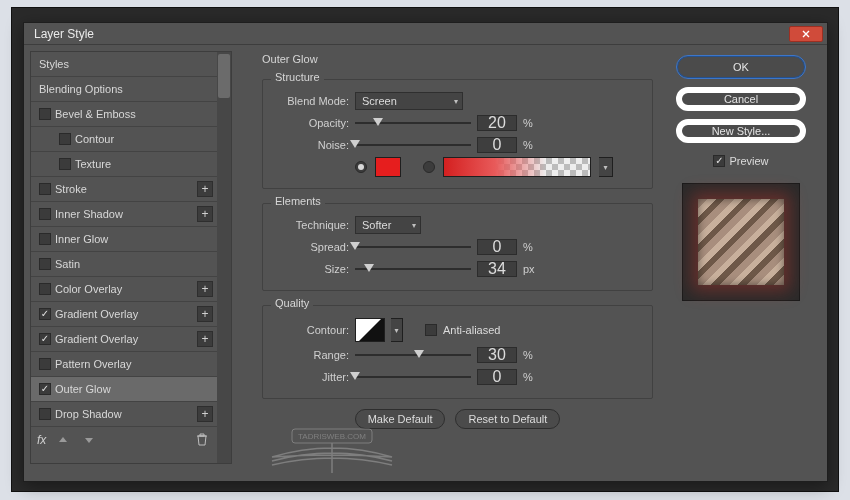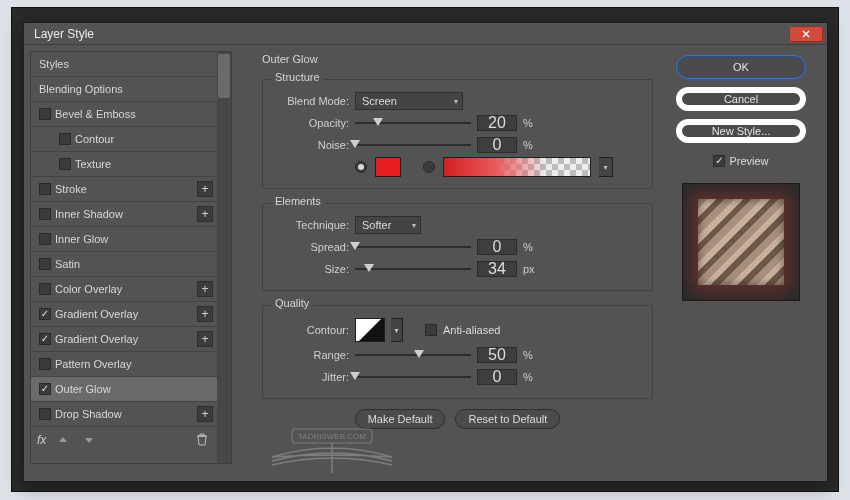--- a/index.html
+++ b/index.html
@@ -278,21 +278,21 @@
           <span style="width:10px"></span>
           <span class="cbox"></span>
           <span>Anti-aliased</span>
         </div>
         <div class="row">
           <span class="flabel">Range:</span>
           <div class="slider">
               <div class="track"></div>
               <div class="thumb" style="left:55%"></div>
             </div>
-          <span class="numbox">50</span>
+          <span class="numbox">30</span>
           <span class="unit">%</span>
         </div>
         <div class="row">
           <span class="flabel">Jitter:</span>
           <div class="slider">
               <div class="track"></div>
               <div class="thumb" style="left:0%"></div>
             </div>
           <span class="numbox">0</span>
           <span class="unit">%</span>

